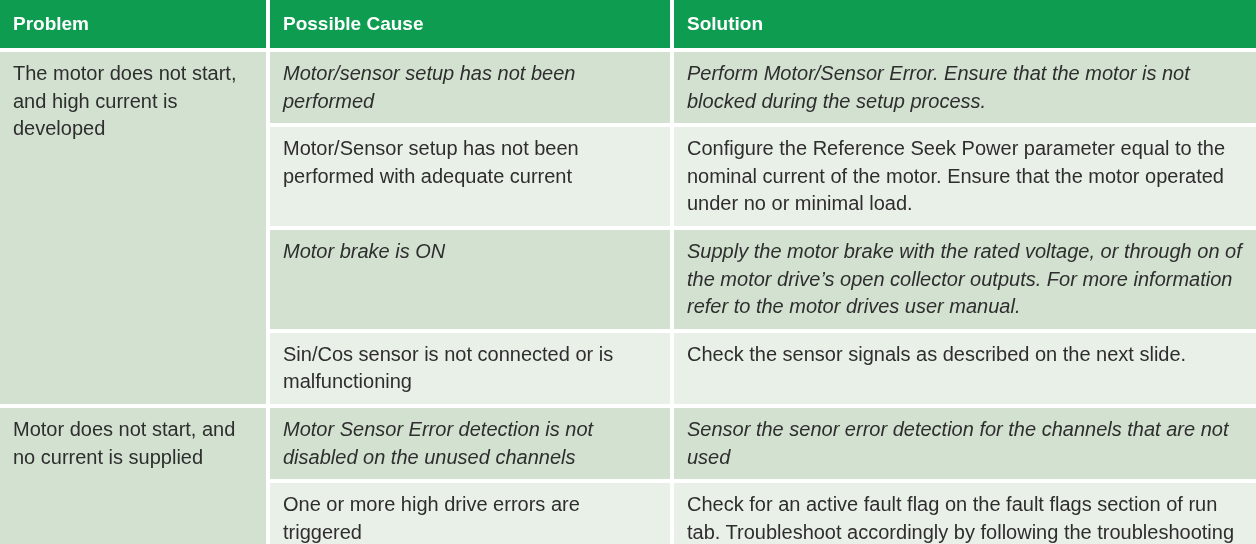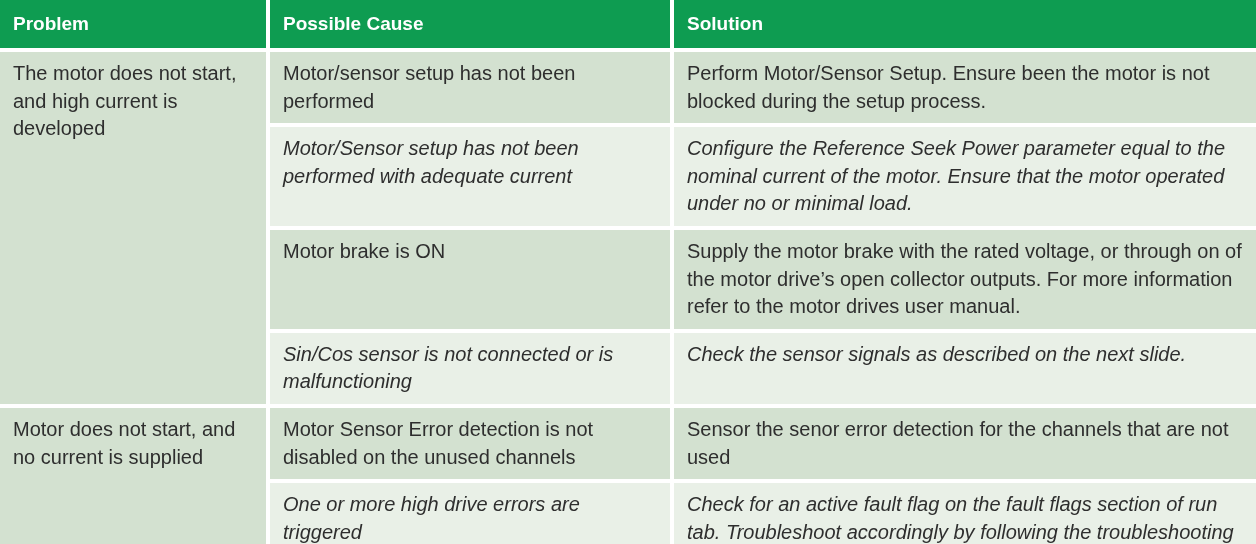--- a/index.html
+++ b/index.html
@@ -41,22 +41,22 @@
     font-weight: 700;
     font-size: 19px;
     height: 40px;
     vertical-align: middle;
     padding-top: 4px;
     padding-bottom: 4px;
   }
   col.c-problem  { width: 268px; }
   col.c-cause    { width: 404px; }
   col.c-solution { width: 584px; }
-  td.band-a { background: #d3e1d0; }
-  td.band-b { background: #e9f0e7; font-style: italic; }
+  td.band-a { background: #d3e1d0; font-style: italic; }
+  td.band-b { background: #e9f0e7; }
   td.problem-cell { background: #d3e1d0; }
   tr.h2 { height: 59px; }
   tr.h3 { height: 84px; }
   tr.h2s { height: 53px; }
   tr.h2m { height: 58px; margin-left: 36px; }
 </style>
 </head>
 <body>
 
 <div class="slide">
@@ -70,21 +70,21 @@
       <tr>
         <th>Problem</th>
         <th>Possible Cause</th>
         <th>Solution</th>
       </tr>
     </thead>
     <tbody>
         <tr class="h2">
           <td class="problem-cell" rowspan="4">The motor does not start, and high current is developed</td>
           <td class="band-a">Motor/sensor setup has not been performed</td>
-          <td class="band-a">Perform Motor/Sensor Setup. Ensure been the motor is not blocked during the setup process.</td>
+          <td class="band-a">Perform Motor/Sensor Error. Ensure that the motor is not blocked during the setup process.</td>
         </tr>
         <tr class="h3">
           <td class="band-b">Motor/Sensor setup has not been performed with adequate current</td>
           <td class="band-b">Configure the Reference Seek Power parameter equal to the nominal current of the motor. Ensure that the motor operated under no or minimal load.</td>
         </tr>
         <tr class="h3">
           <td class="band-a">Motor brake is ON</td>
           <td class="band-a">Supply the motor brake with the rated voltage, or through on of the motor drive’s open collector outputs. For more information refer to the motor drives user manual.</td>
         </tr>
         <tr class="h2s">

